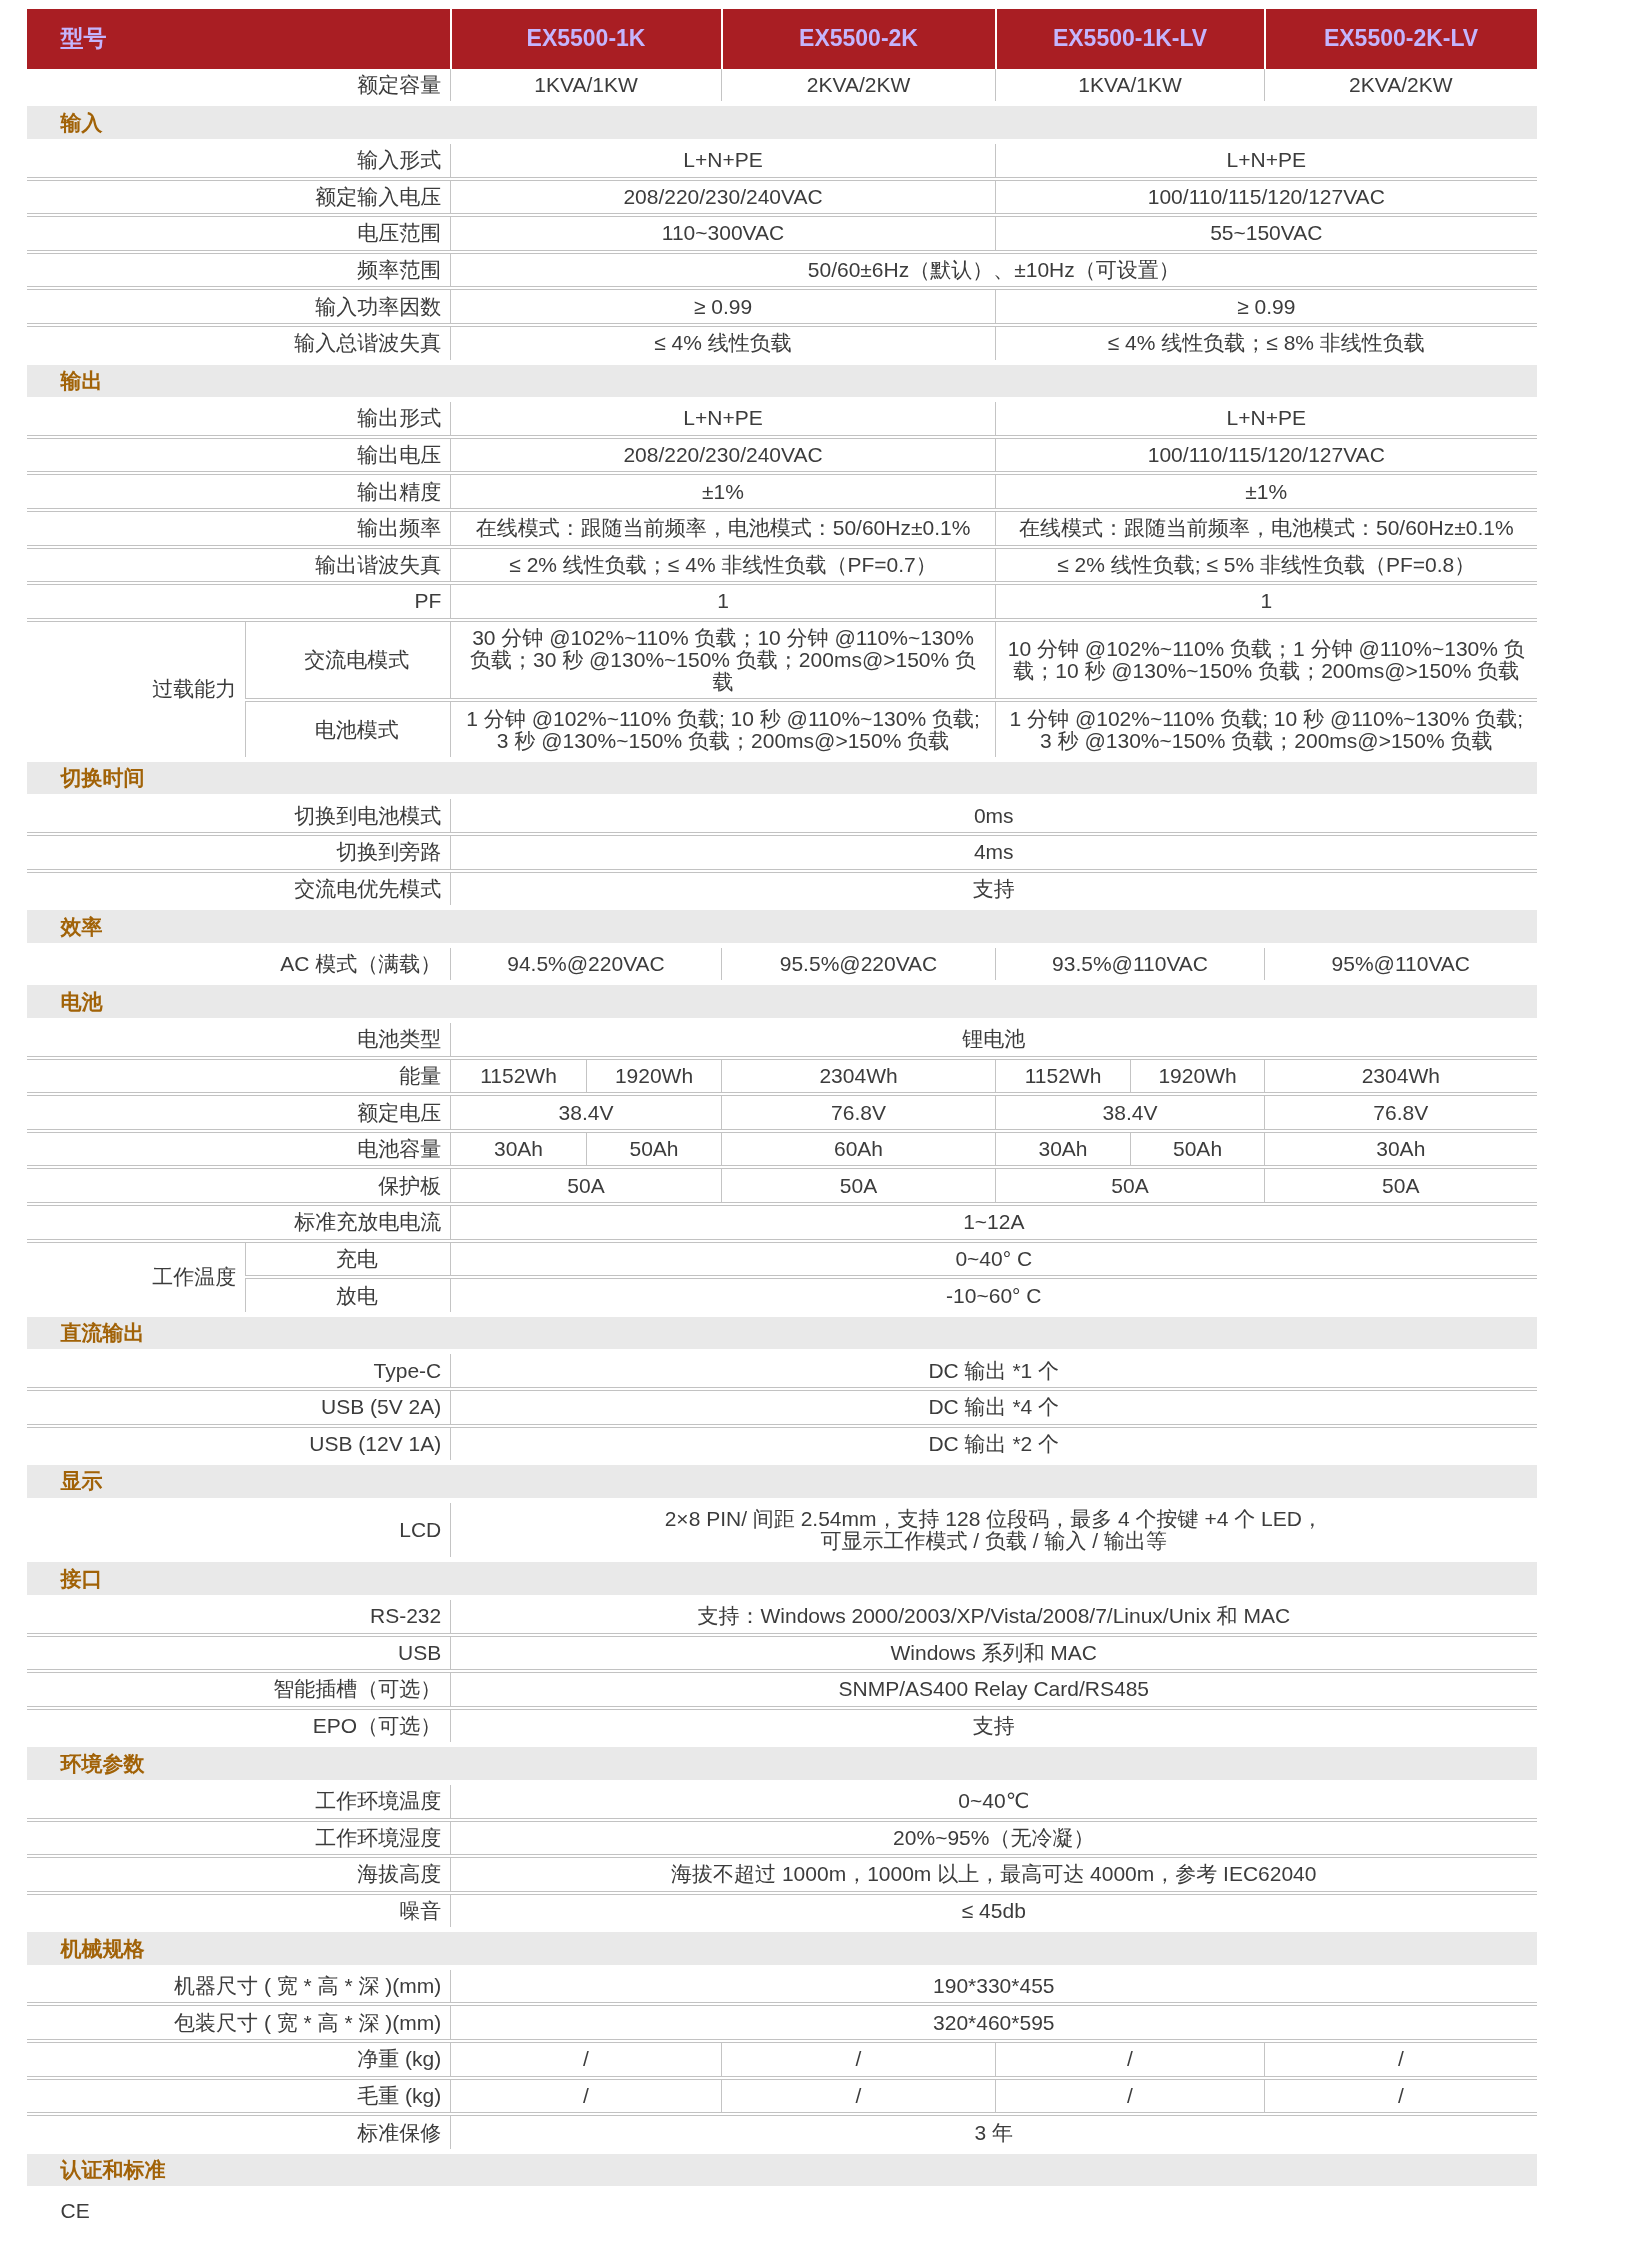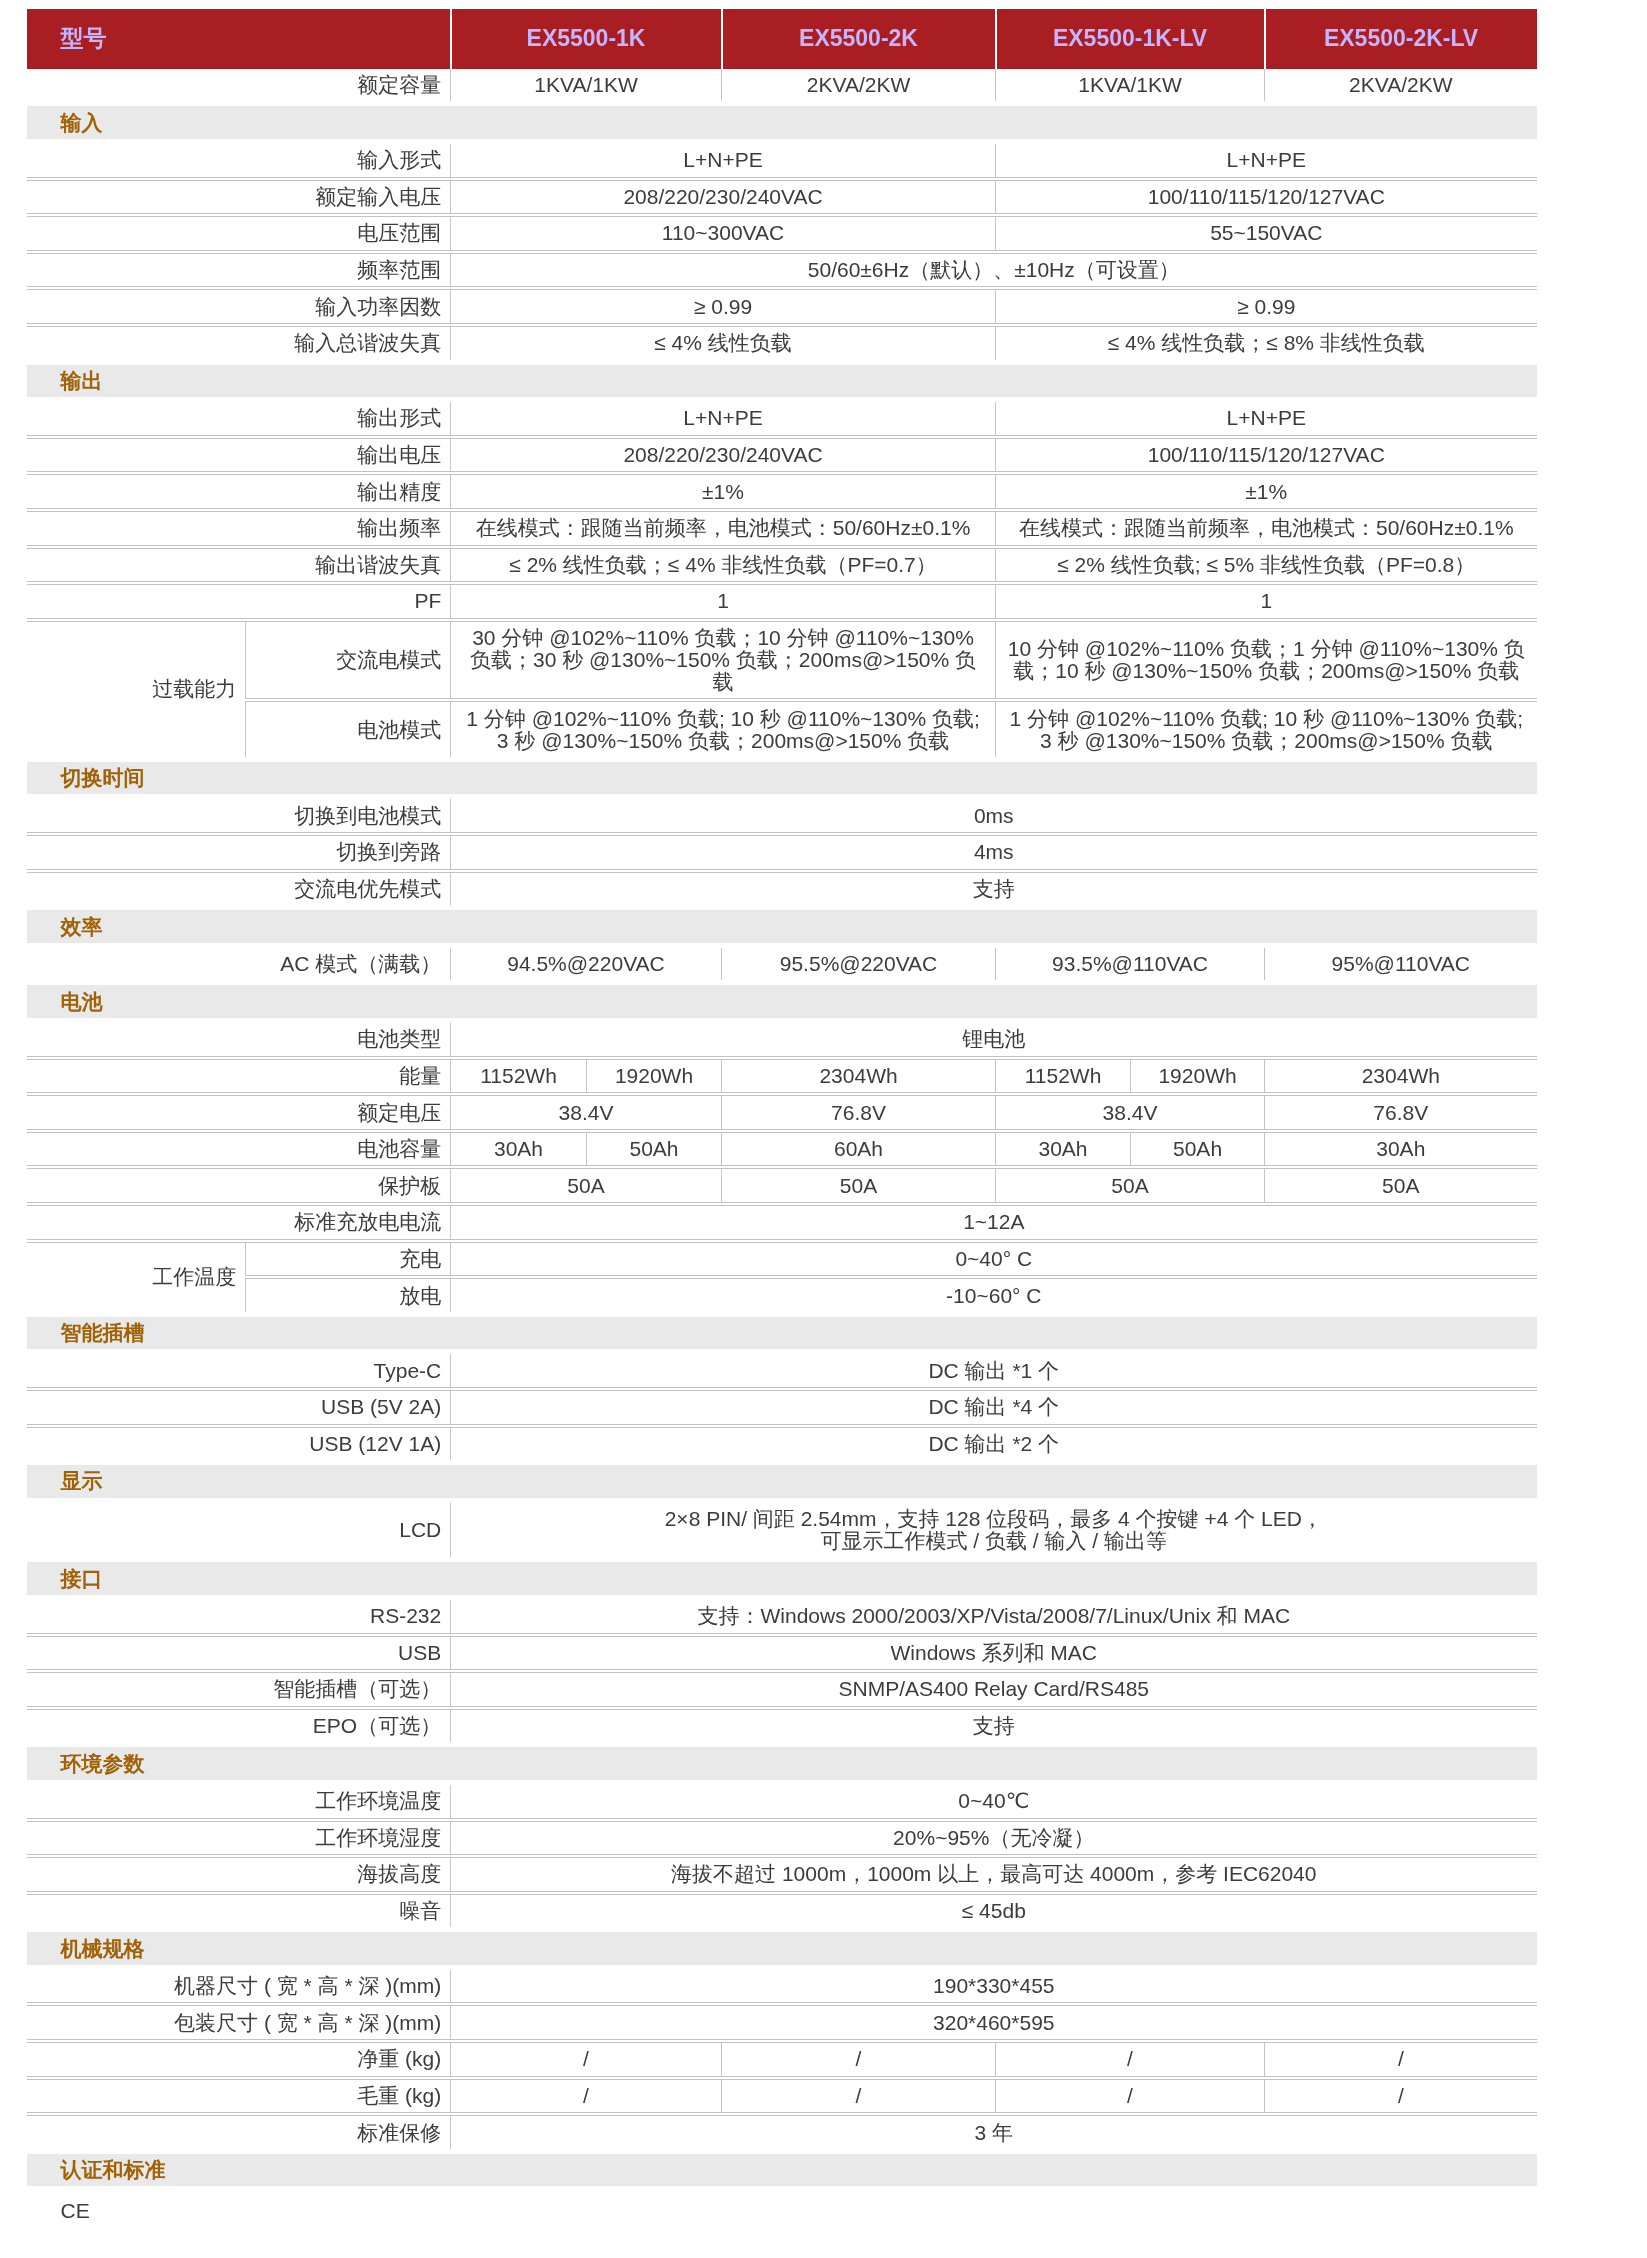--- a/index.html
+++ b/index.html
@@ -12,21 +12,21 @@
   th.hl{text-align:left;padding-left:34px;}
   th.h{text-align:center;border-left:2.6px solid #ffffff;margin-left:12px;}
   
   tr.s td{background:#e9e9e9;font-weight:bold;color:#a16207;text-align:left;
           padding:5.3px 8.8px 5.3px 34px;line-height:22px;
           border-top:5.3px solid #ffffff;border-bottom:5.3px solid #ffffff;}
   
   tr.d td{padding:5.3px 8.8px;line-height:22px;vertical-align:middle;
           border-bottom:4.4px double #c2c2c2;}
   td.l{text-align:right;padding-left:34px !important;}
-  td.l2{text-align:right;padding-left:26.5px !important;border-left:0.9px solid #c4c4c4;}
+  td.l2{text-align:center;padding-left:26.5px !important;border-left:0.9px solid #c4c4c4;}
   td.v{text-align:center;border-left:0.9px solid #c4c4c4;}
   td.pre{white-space:pre-line;}
   tr.ce td{border-bottom:none;padding:8.8px 8.8px 8.8px 34px;line-height:22px;text-align:left;}
 </style>
 </head>
 <body>
 
 <div class="wrap">
 <table class="spec">
 <colgroup>
@@ -215,21 +215,21 @@
   <td class="l" rowspan="2">工作温度</td>
   <td class="l2">充电</td>
   <td class="v" colspan="6">0~40° C</td>
 </tr>
 <tr class="d">
   <td class="l2">放电</td>
   <td class="v" colspan="6">-10~60° C</td>
 </tr>
 
 <tr class="s">
-  <td colspan="8">智能插槽</td>
+  <td colspan="8">直流输出</td>
 </tr>
 
 <tr class="d">
   <td class="l" colspan="2">Type-C</td>
   <td class="v" colspan="6">DC 输出 *1 个</td>
 </tr>
 <tr class="d">
   <td class="l" colspan="2">USB (5V 2A)</td>
   <td class="v" colspan="6">DC 输出 *4 个</td>
 </tr>

